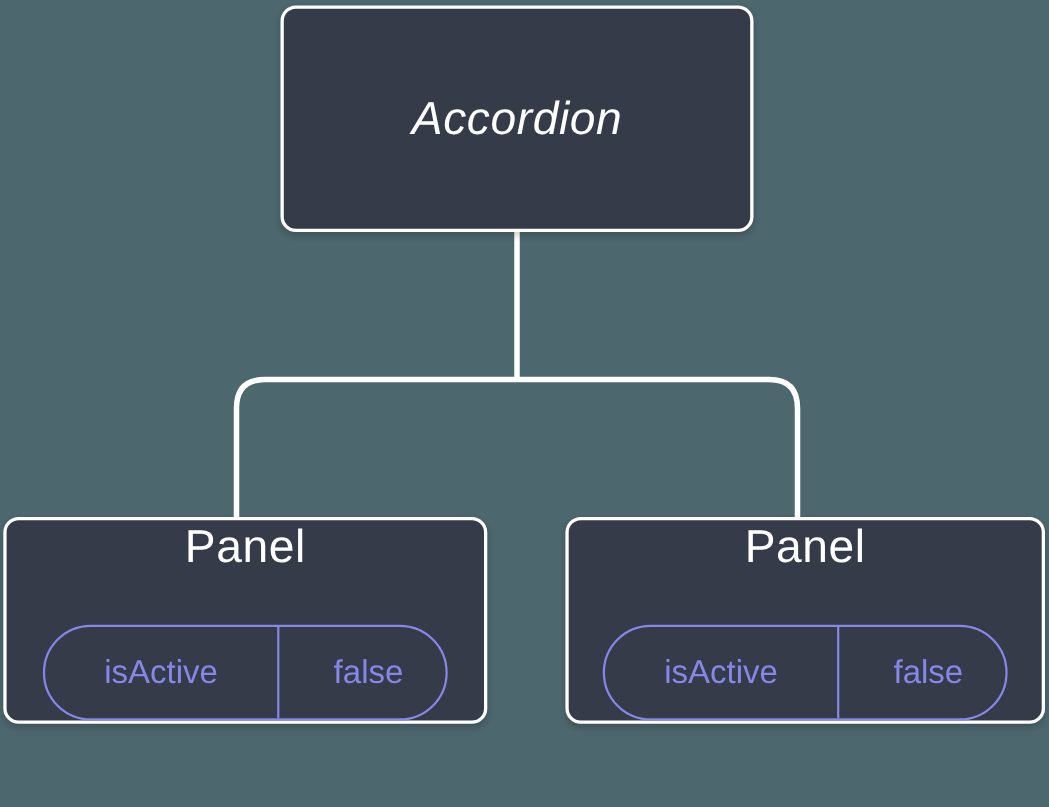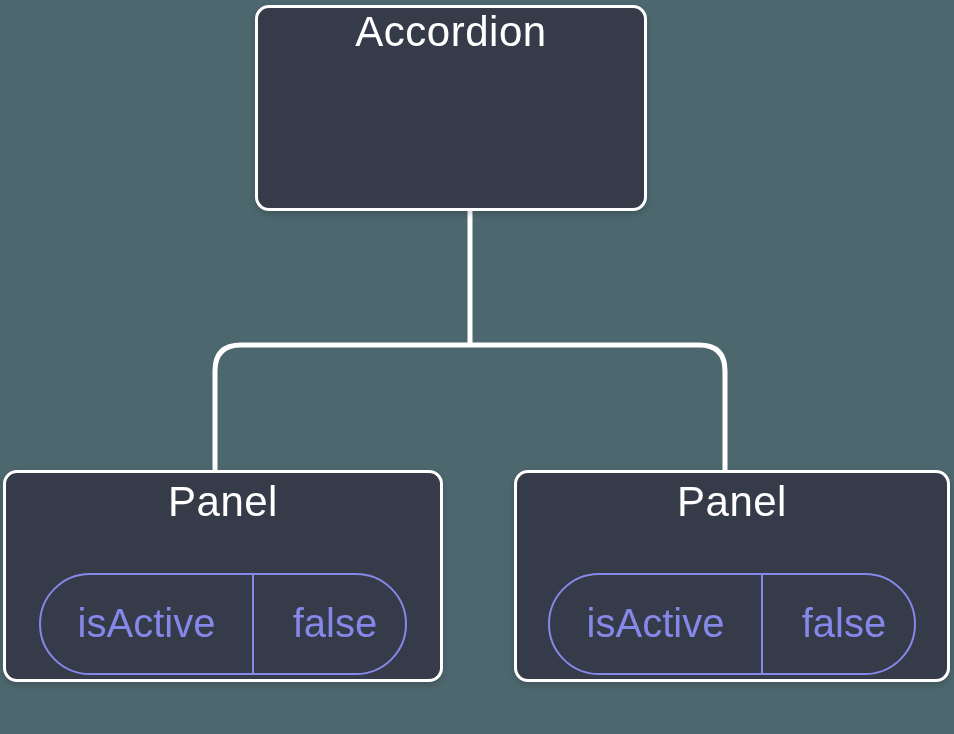--- a/index.html
+++ b/index.html
@@ -43,43 +43,45 @@
     box-shadow: 0 3px 6px rgba(0,0,0,0.18);
   }
   .node-label {
     font-size: 42px;
     font-weight: 500;
     letter-spacing: 0.5px;
     color: var(--node-text);
   }
   .root-node {
     left: 255px; top: 5px;
-    width: 392px; height: 206px;
+    width: 430px; height: 206px;
     display: flex;
+    align-items: center;
     justify-content: center;
+    font-style: italic;
   }
   .panel-node {
     top: 470px;
-    width: 440px; height: 212px;
+    width: 440px; height: 188px;
     display: flex;
     flex-direction: column;
     align-items: center;
     justify-content: center;
     gap: 47px;
   }
   .panel-left  { left: 3px; }
   .panel-right { left: 514px; width: 436px; }
   .state-pill {
     display: flex;
     width: 368px;
     height: 102px;
     border: 2.5px solid var(--state-accent);
     border-radius: 51px;
     color: var(--state-accent);
-    font-size: 40px;
+    font-size: 30px;
     overflow: hidden;
   }
   .state-key {
     flex: 0 0 58.5%;
     display: flex;
     align-items: center;
     justify-content: center;
     border-right: 2.5px solid var(--state-accent);
   }
   .state-value {

